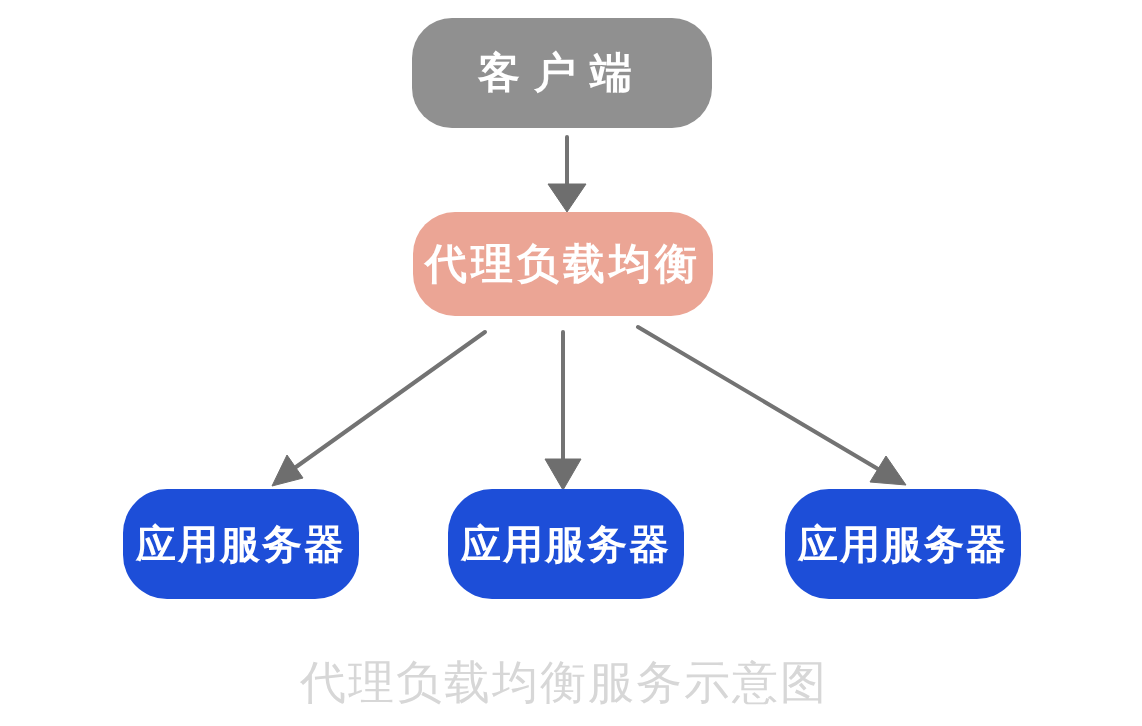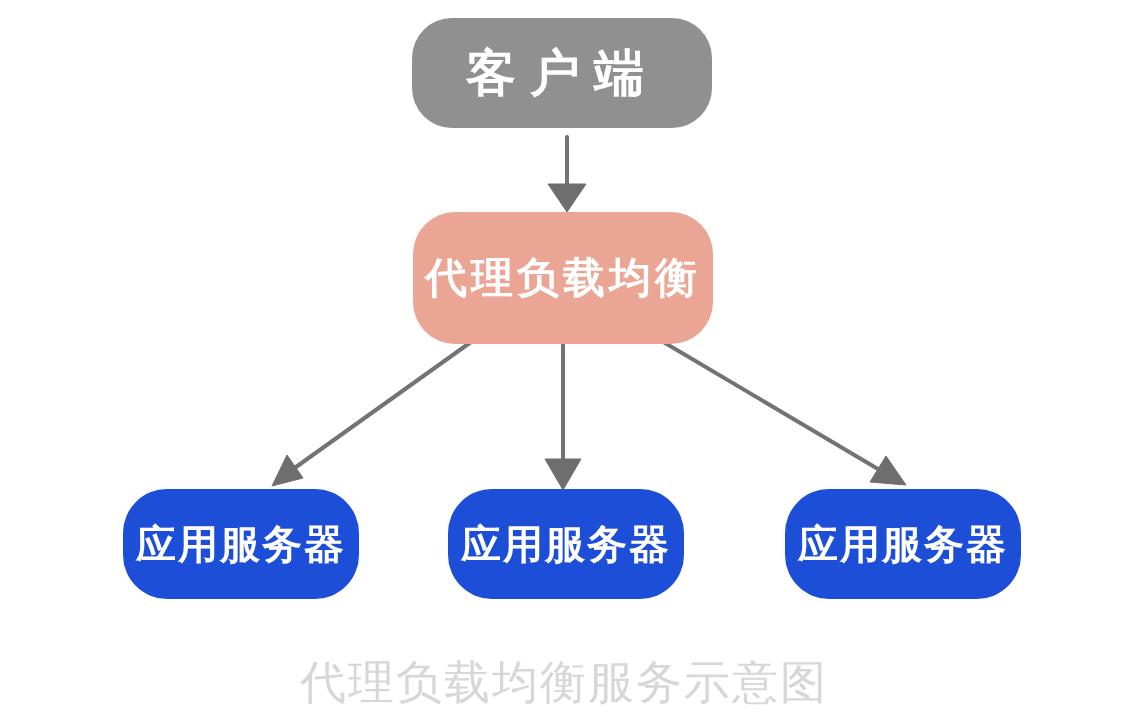--- a/index.html
+++ b/index.html
@@ -34,29 +34,29 @@
     text-align: center;
     line-height: 1;
   }
   .node-client {
     left: 412px;
     top: 18px;
     width: 300px;
     height: 110px;
     background: #909090;
     border-radius: 40px;
-    font-size: 50px;
+    font-size: 42px;
     letter-spacing: 14px;
     align-items: center;
   }
   .node-lb {
     left: 413px;
     top: 212px;
     width: 300px;
-    height: 132px;
+    height: 104px;
     background: #EBA595;
     border-radius: 42px;
     font-size: 42px;
     letter-spacing: 4px;
   }
   .node-server {
     top: 489px;
     width: 236px;
     height: 110px;
     background: #1d4ed8;

